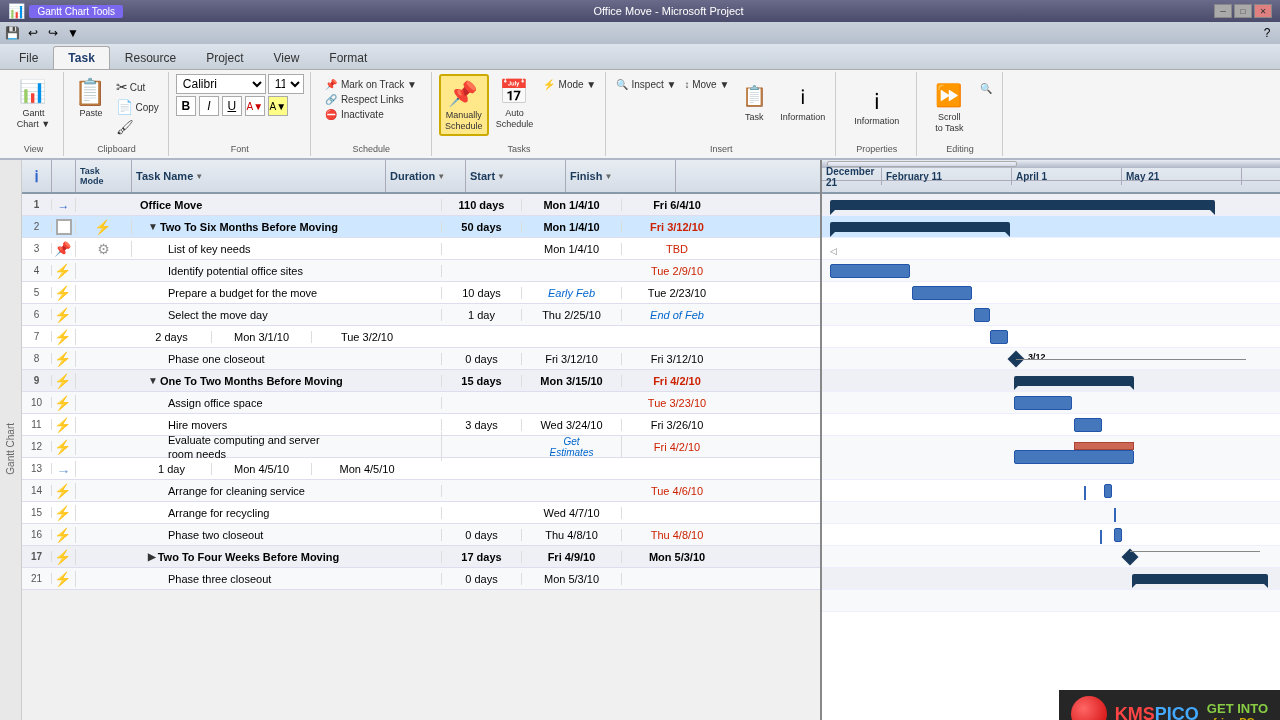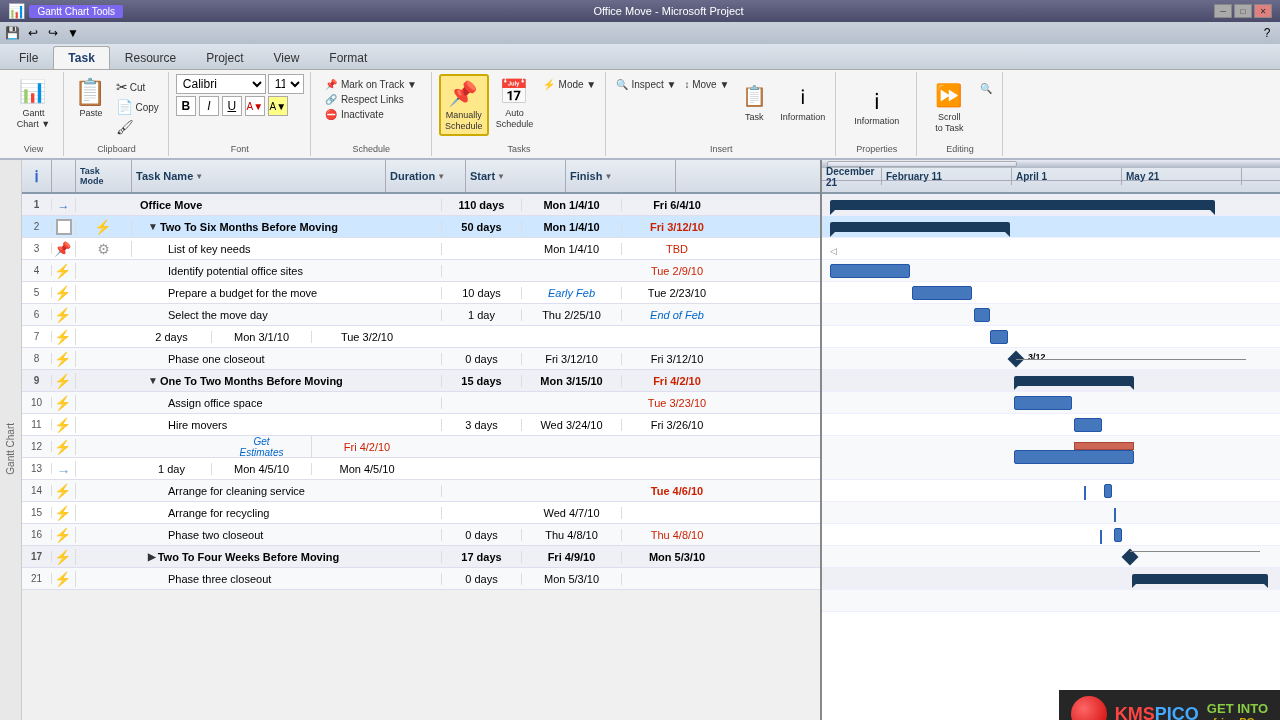--- a/index.html
+++ b/index.html
@@ -420,20 +420,21 @@
             <div class="cell-start">Wed 3/24/10</div>
             <div class="cell-finish">Fri 3/26/10</div>
           </div>
 
           <div class="grid-row">
             <div class="cell-id">12</div>
             <div class="cell-mode">
                 <span style="font-size:14px;color:#3399cc;">⚡</span>
               </div>
             <div style="width:56px;min-width:56px;border-right:1px solid #ddd;"></div>
+            <div class="cell-name task-indent2" style="height:auto;min-height:22px;line-height:1.2;padding-top:2px;flex-direction:column;align-items:flex-start;">Evaluate computing and server<br>room needs</div>
             <div class="cell-duration"></div>
             <div class="cell-start" style="color:#0066cc;font-style:italic;font-size:10px;">Get<br>Estimates</div>
             <div class="cell-finish" style="color:#cc2200;">Fri 4/2/10</div>
           </div>
 
           <div class="grid-row">
             <div class="cell-id">13</div>
             <div class="cell-mode">
                 <span style="font-size:14px;color:#6699cc;">→</span>
               </div>
@@ -445,21 +446,21 @@
 
           <div class="grid-row">
             <div class="cell-id">14</div>
             <div class="cell-mode">
                 <span style="font-size:14px;color:#3399cc;">⚡</span>
               </div>
             <div style="width:56px;min-width:56px;border-right:1px solid #ddd;"></div>
             <div class="cell-name task-indent2">Arrange for cleaning service</div>
             <div class="cell-duration"></div>
             <div class="cell-start"></div>
-            <div class="cell-finish" style="color:#cc2200;font-weight:bold;">Tue 4/6/10</div>
+            <div class="cell-finish" style="color:#cc2200;">Tue 4/6/10</div>
           </div>
 
           <div class="grid-row">
             <div class="cell-id">15</div>
             <div class="cell-mode">
                 <span style="font-size:14px;color:#3399cc;">⚡</span>
               </div>
             <div style="width:56px;min-width:56px;border-right:1px solid #ddd;"></div>
             <div class="cell-name task-indent2">Arrange for recycling</div>
             <div class="cell-duration"></div>

